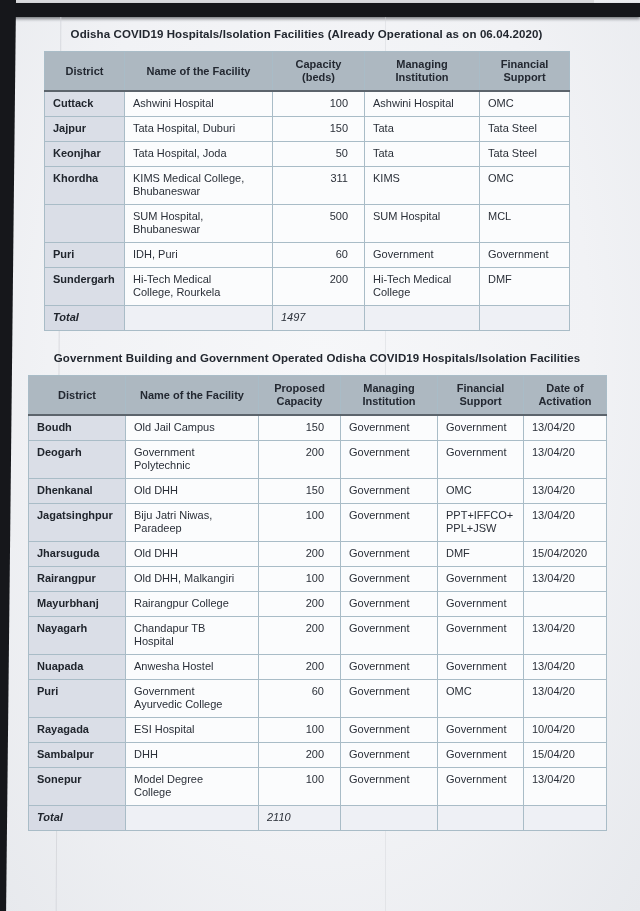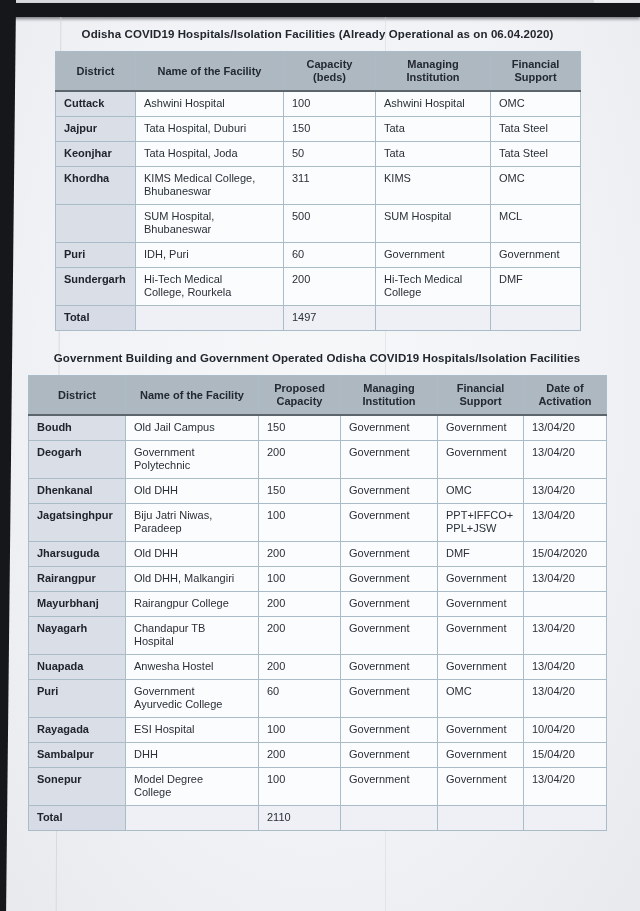--- a/index.html
+++ b/index.html
@@ -35,21 +35,21 @@
     background: #d3d5da; opacity: 0.8;
   }
   .fold-1 { left: 58px; transform: rotate(0.3deg); }
   .fold-2 { left: 385px; opacity: 0.45; }
   .artifact-mark {
     position: absolute; left: 70px; top: 52px; width: 9px; height: 7px;
     border-bottom: 1.5px solid #b9bbc0; transform: rotate(-28deg); opacity: 0.7;
   }
   
   .tbl-wrap { position: absolute; }
-  .t1 { left: 55px; top: 28px; width: 525px; }
+  .t1 { left: 44px; top: 28px; width: 525px; }
   .t2 { left: 28px; top: 352px; width: 578px; }
   .tbl-title {
     font-weight: bold; font-size: 11.5px; text-align: center;
     color: #22272f; letter-spacing: 0.1px; margin-bottom: 11px;
     white-space: nowrap;
   }
   table {
     border-collapse: collapse; table-layout: fixed; width: 100%;
     font-size: 11px; color: #2a2f38;
   }
@@ -64,22 +64,22 @@
     background: #adb8c1;
     color: #232831;
     font-weight: bold;
     text-align: center;
     vertical-align: middle;
     padding: 6px 2px;
     border-bottom: 2px solid #5c646c;
   }
   td { background: #fbfcfd; padding: 5px 8px 6px; }
   td.col-district { background: #dadee7; font-weight: bold; color: #20252d; }
-  td.col-num { padding-right: 16px; }
-  tbody.totals td { background: #eef0f5; height: 25px; }
+  td.col-num { text-align: right; padding-right: 16px; }
+  tbody.totals td { background: #eef0f5; height: 25px; font-style: italic; }
   tbody.totals td.col-district { background: #d7dbe5; }
   tbody.totals td.total-num { text-align: left; padding-right: 8px; font-weight: normal; }
   
   .t1 col.c0 { width: 80px; }  .t1 col.c1 { width: 148px; }
   .t1 col.c2 { width: 92px; }  .t1 col.c3 { width: 115px; }
   .t1 col.c4 { width: 90px; }
   
   .t2 col.c0 { width: 97px; }  .t2 col.c1 { width: 133px; }
   .t2 col.c2 { width: 82px; }  .t2 col.c3 { width: 97px; }
   .t2 col.c4 { width: 86px; }  .t2 col.c5 { width: 83px; }

